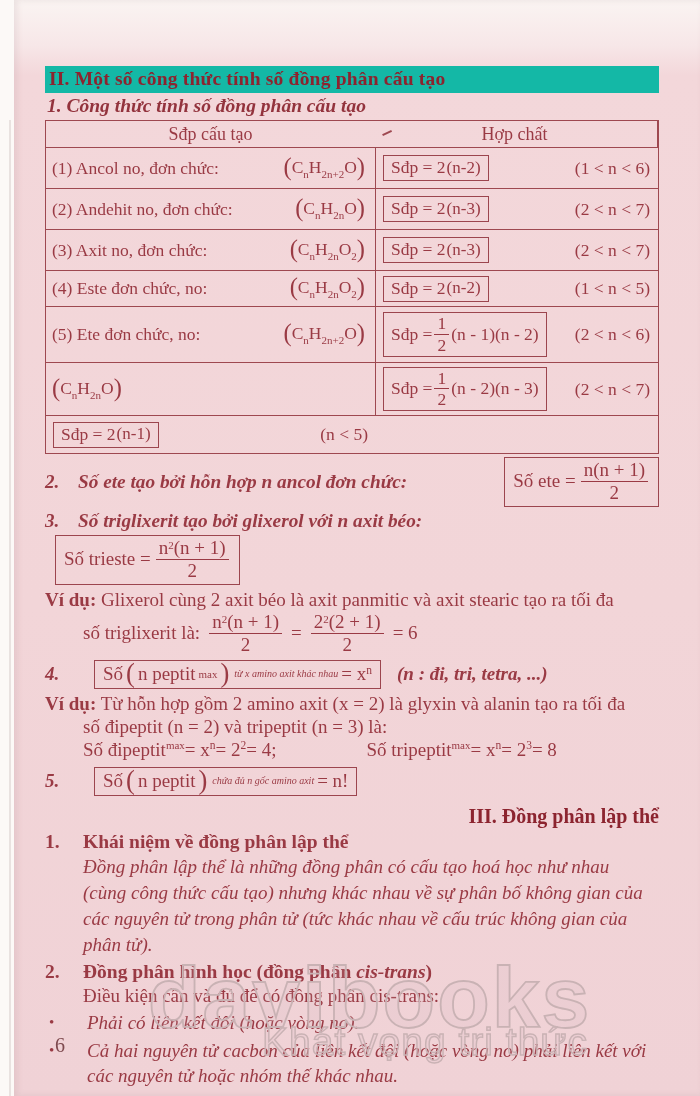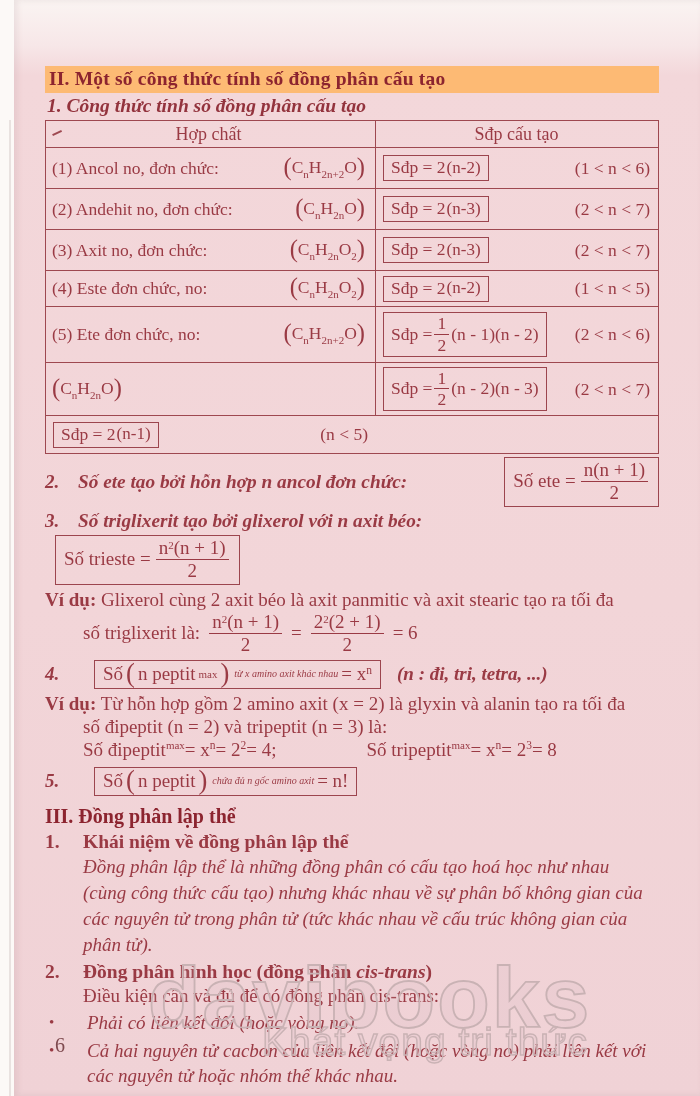--- a/index.html
+++ b/index.html
@@ -12,21 +12,21 @@
   .paper {
     position:absolute; left:14px; top:0; right:0; bottom:0;
     background:linear-gradient(180deg,#faf4f2 0px,#f7e7e8 45px,#f3d7da 75px,#f2d5d8 55%,#f0d2d6 100%);
     box-shadow:inset 3px 0 6px rgba(120,90,95,0.12);
   }
   .spine { position:absolute; left:9px; top:120px; bottom:0; width:2px; background:rgba(150,120,120,0.18); }
 
   .content { position:absolute; left:45px; top:66px; width:614px; }
 
   .h2band {
-    background:#fdba74; color:#8c242f; font-weight:bold; font-size:19.5px;
+    background:#14b8a6; color:#8c242f; font-weight:bold; font-size:19.5px;
     padding:2px 6px 3px 4px; letter-spacing:0.2px;
   }
   .subtitle { font-style:italic; font-weight:bold; font-size:19.5px; color:#93333d; margin:2px 0 3px 2px; }
 
   
   .ttable { border:1.5px solid #9e4850; margin-top:1px; }
   .trow { display:grid; grid-template-columns:330px 1fr; border-top:1.2px solid #9e4850; }
   .trow.thead { border-top:none; min-height:26px; }
   .rh40 { min-height:40px; } .rh35 { min-height:35px; }
   .rh55 { min-height:55px; } .rh52 { min-height:52px; } .rh37 { min-height:37px; }
@@ -63,21 +63,21 @@
   .note { font-weight:bold; font-style:italic; font-size:19px; white-space:nowrap; }
   .smsub { font-size:11px; }
   .condsub { font-style:italic; font-size:10px; display:inline-block; vertical-align:-7px; margin-left:2px; }
   .raised { display:inline-block; vertical-align:5px; }
   .raised sup { font-size:11.5px; vertical-align:6px; }
   .resline { display:flex; margin-left:38px; margin-top:1px; font-size:19px; }
   .res2 { margin-left:90px; }
   .resline sub { font-size:11px; }
 
   
-  .h3title { font-weight:bold; font-size:20px; color:#8c242f; margin-top:9px; }
+  .h3title { font-weight:bold; font-size:20px; color:#8c242f; margin-top:9px;text-align:right; }
   .subhead { display:flex; margin-top:3px; }
   .subhead .n { width:38px; flex:none; font-weight:bold; font-size:19.5px; }
   .subhead .t { font-weight:bold; font-size:19.5px; }
   .subhead .t em { font-style:italic; }
   .para { margin:1px 0 0 38px; width:574px; font-style:italic; font-size:19px; line-height:26px; }
   .plainline { margin:2px 0 0 38px; font-size:19px; }
   .bullet { display:flex; margin-top:3px; font-style:italic; font-size:19px; line-height:25px; }
   .bullet .mark { width:38px; flex:none; padding-left:4px; font-size:15px; line-height:25px; font-style:normal; }
   .bullet .btext { width:572px; }
 
@@ -96,26 +96,26 @@
   <div class="paper"></div>
   <div class="spine"></div>
 
   <div class="content">
 
     <div class="h2band">II. Một số công thức tính số đồng phân cấu tạo</div>
     <div class="subtitle">1. Công thức tính số đồng phân cấu tạo</div>
 
     <div class="ttable">
       <div class="trow thead">
+        <div class="cell c2 ch">
+          <span style="margin:0 auto;">Sđp cấu tạo</span>
+        </div>
         <div class="cell c1 ch">
           <span class="tickmark"></span>
           <span style="margin:0 auto;">Hợp chất</span>
-        </div>
-        <div class="cell c2 ch">
-          <span style="margin:0 auto;">Sđp cấu tạo</span>
         </div>
       </div>
 
       <div class="trow rh40">
         <div class="cell c1">
           <span class="lbl">(1) Ancol no, đơn chức:</span>
           <span class="chem"><span class="paren">(</span><span>C</span><sub>n</sub><span>H</span><sub>2n+2</sub><span>O</span><span class="paren">)</span></span>
         </div>
         <div class="cell c2">
           <span class="sdpbox">

